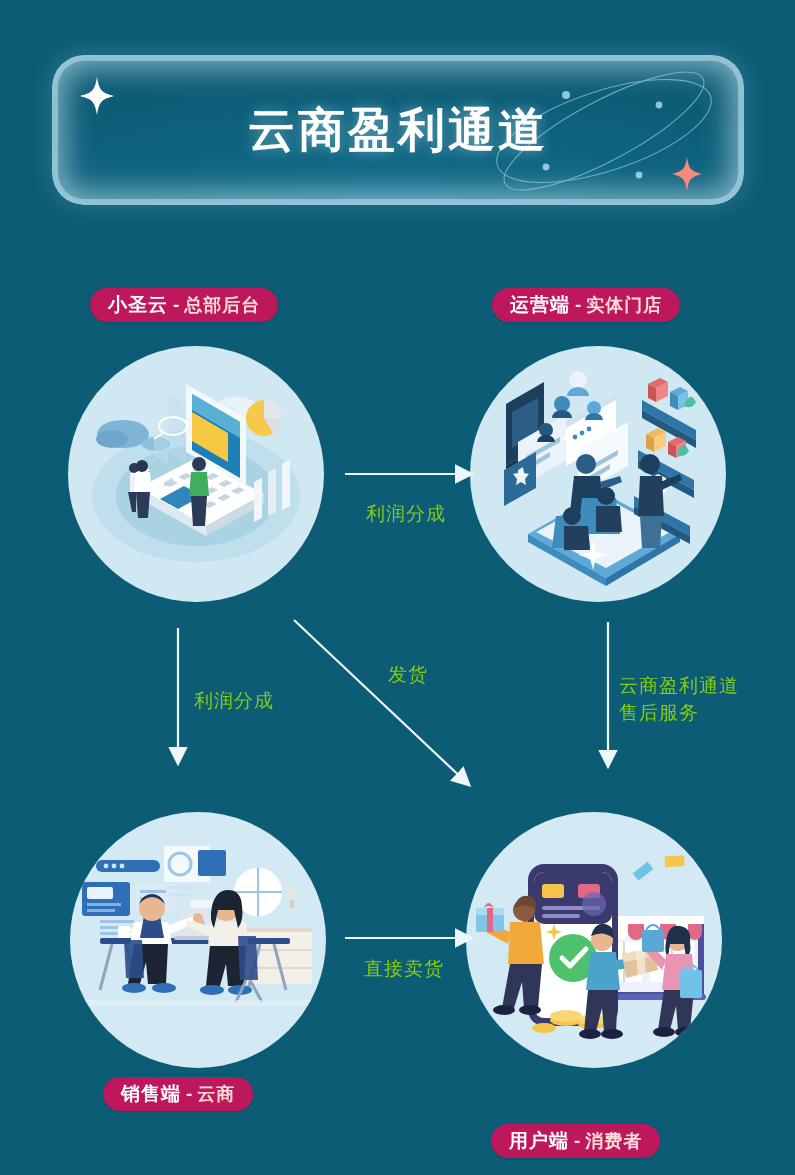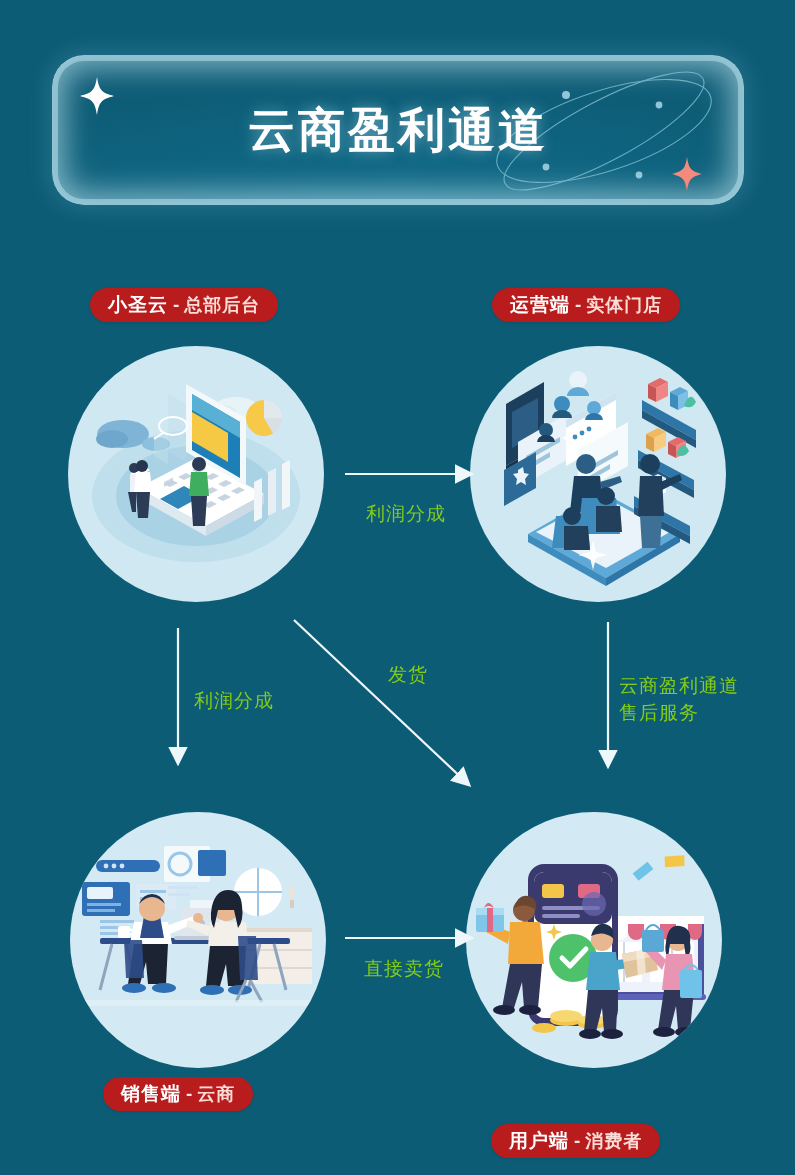--- a/index.html
+++ b/index.html
@@ -44,21 +44,21 @@
   .star{position:absolute;z-index:3;}
   .star svg{display:block;}
   .star-tl{left:28px;top:22px;}
   .star-br{right:42px;bottom:14px;}
 
   
   .pill{
     position:absolute;
     height:34px;
     border-radius:17px;
-    background:#b91c1c;
+    background:#be185d;
     display:flex;align-items:center;justify-content:center;
     padding:0 18px;
     box-sizing:border-box;
     white-space:nowrap;
     box-shadow:0 1px 3px rgba(0,0,0,.13);
   }
   .pill .p-main{color:#ffffff;font-size:19px;font-weight:bold;letter-spacing:1px;}
   .pill .p-sep{color:#fde3de;font-size:19px;font-weight:bold;margin:0 5px;}
   .pill .p-sub{color:#fbdcd6;font-size:18px;font-weight:bold;letter-spacing:1px;}
 

